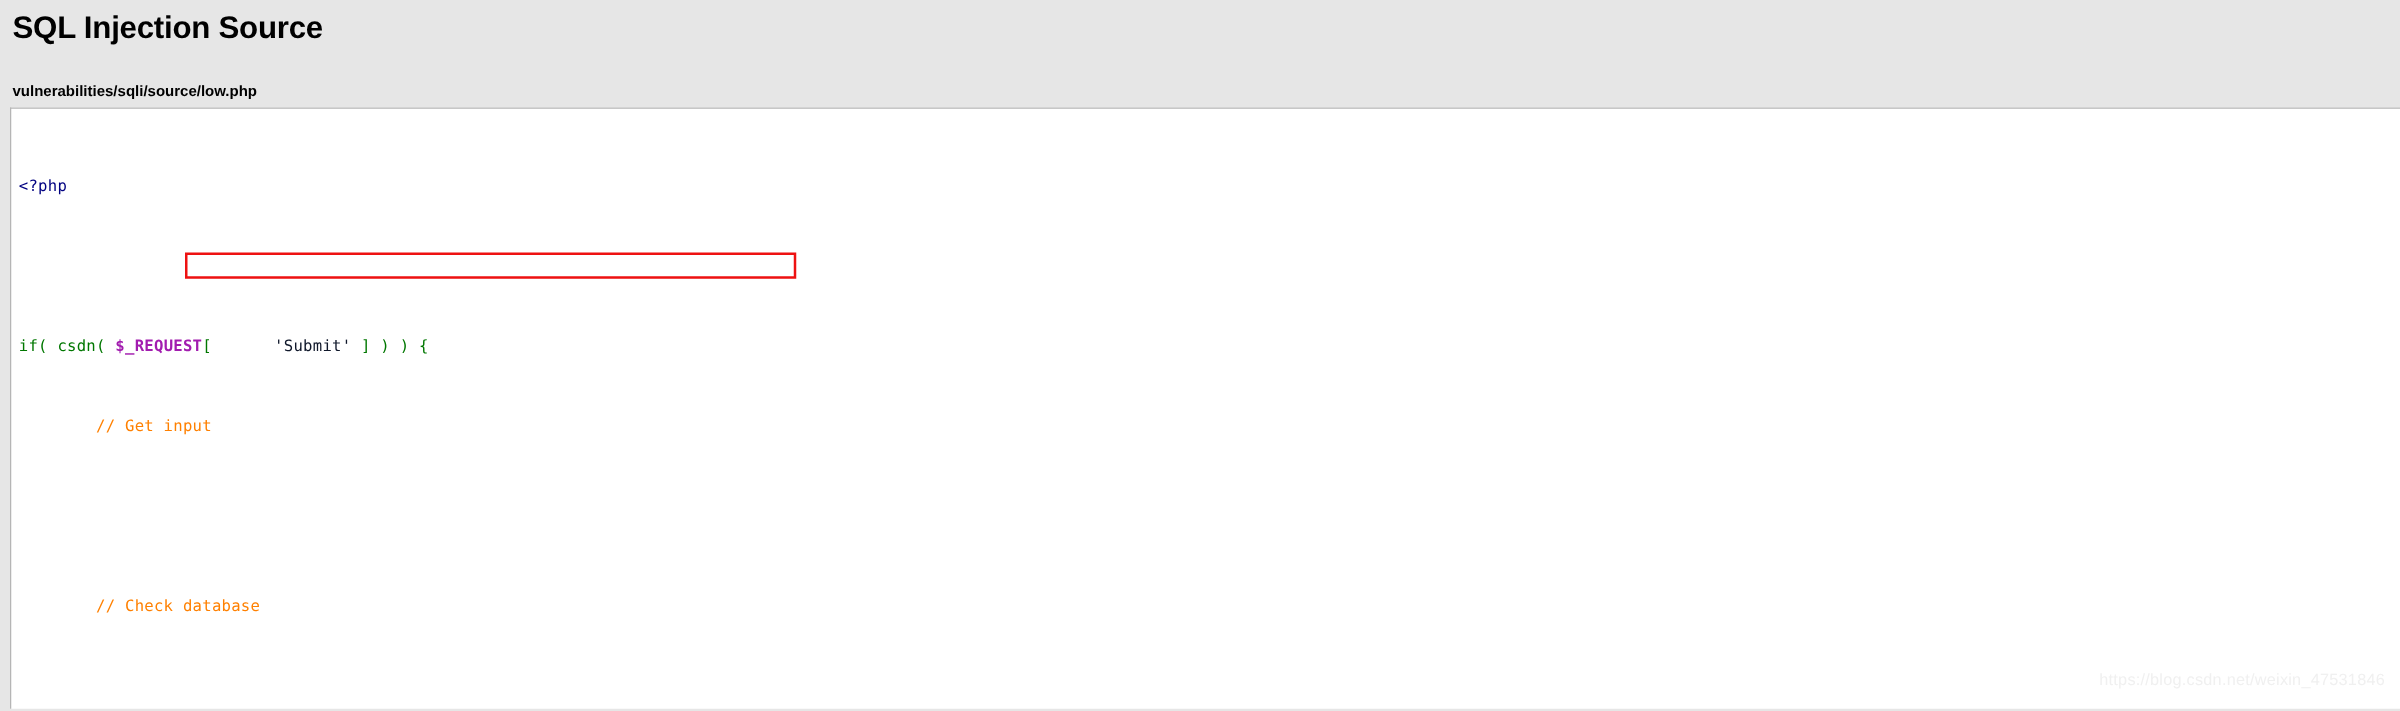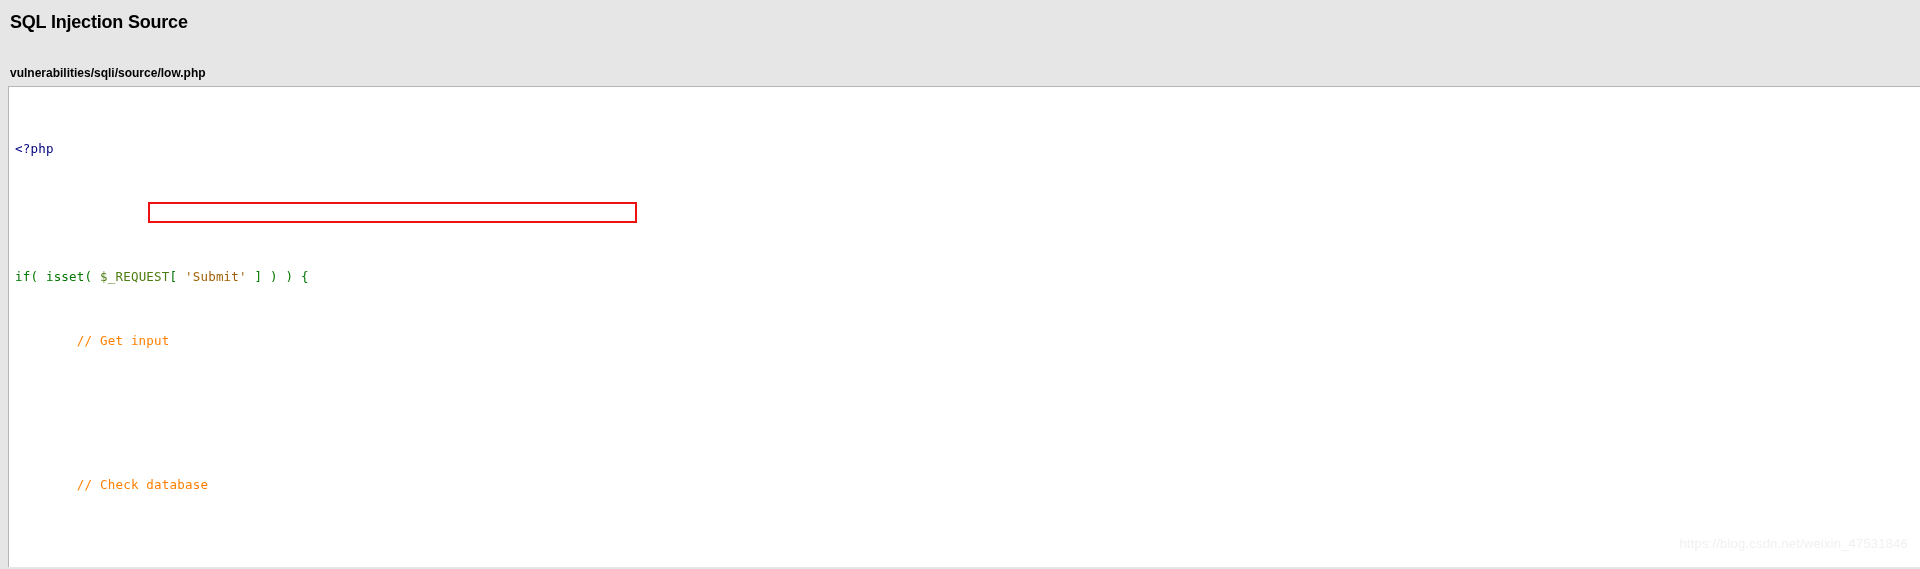--- a/index.html
+++ b/index.html
@@ -14,21 +14,21 @@
     position: relative;
     width: 1920px; height: 569px;
     background: #e6e6e6;
   }
   .header-area {
     padding: 6px 0 0 10px;
     background: #e6e6e6;
   }
   .page-title {
     font-family: "Liberation Sans", sans-serif;
-    font-size: 18px;
+    font-size: 25px;
     font-weight: bold;
     color: #000;
     margin: 0;
     padding: 0 0 0 0;
     line-height: 32px;
     letter-spacing: -0.2px;
   }
   .page-subtitle {
     font-family: "Liberation Sans", sans-serif;
     font-size: 12px;
@@ -59,22 +59,22 @@
     line-height: 16px;
     color: #000;
     letter-spacing: 0.2px;
   }
   .ln { display: block; height: 16px; }
   .ln.blank { height: 16px; }
 
   
   .c-tag      { color: #000080; }      
   .c-kw       { color: #007700; text-align: center; }      
-  .c-var      { color: #4d7c0f; }      
-  .c-str      { color: #a16207; }      
+  .c-var      { color: #a21caf; font-weight: bold; }      
+  .c-str      { color: #0f172a; margin-left: 42px; }      
   .c-cmt      { color: #ff8000; text-align: right; }      
   .c-punct    { color: #007700; }
 
   .redbox {
     position: absolute;
     left: 148px;
     top: 202px;
     width: 489px;
     height: 21px;
     border: 2px solid #ee1111;
@@ -111,21 +111,21 @@
 
   <div class="left-gutter"></div>
 
   <div class="code-wrap">
     <div class="code-inner">
 
       <span class="ln"><span class="c-tag">&lt;?php</span></span>
 
       <span class="ln blank"> </span>
 
-      <span class="ln"><span class="c-kw">if(</span><span class="c-kw"> isset( </span><span class="c-var">$_REQUEST</span><span class="c-punct">[</span><span class="c-str"> 'Submit' </span><span class="c-punct">]</span><span class="c-kw"> ) ) {</span></span>
+      <span class="ln"><span class="c-kw">if(</span><span class="c-kw"> csdn( </span><span class="c-var">$_REQUEST</span><span class="c-punct">[</span><span class="c-str"> 'Submit' </span><span class="c-punct">]</span><span class="c-kw"> ) ) {</span></span>
 
       <span class="ln">        <span class="c-cmt">// Get input</span></span>
 
 
       <span class="ln blank"> </span>
 
       <span class="ln">        <span class="c-cmt">// Check database</span></span>
 
       
 

